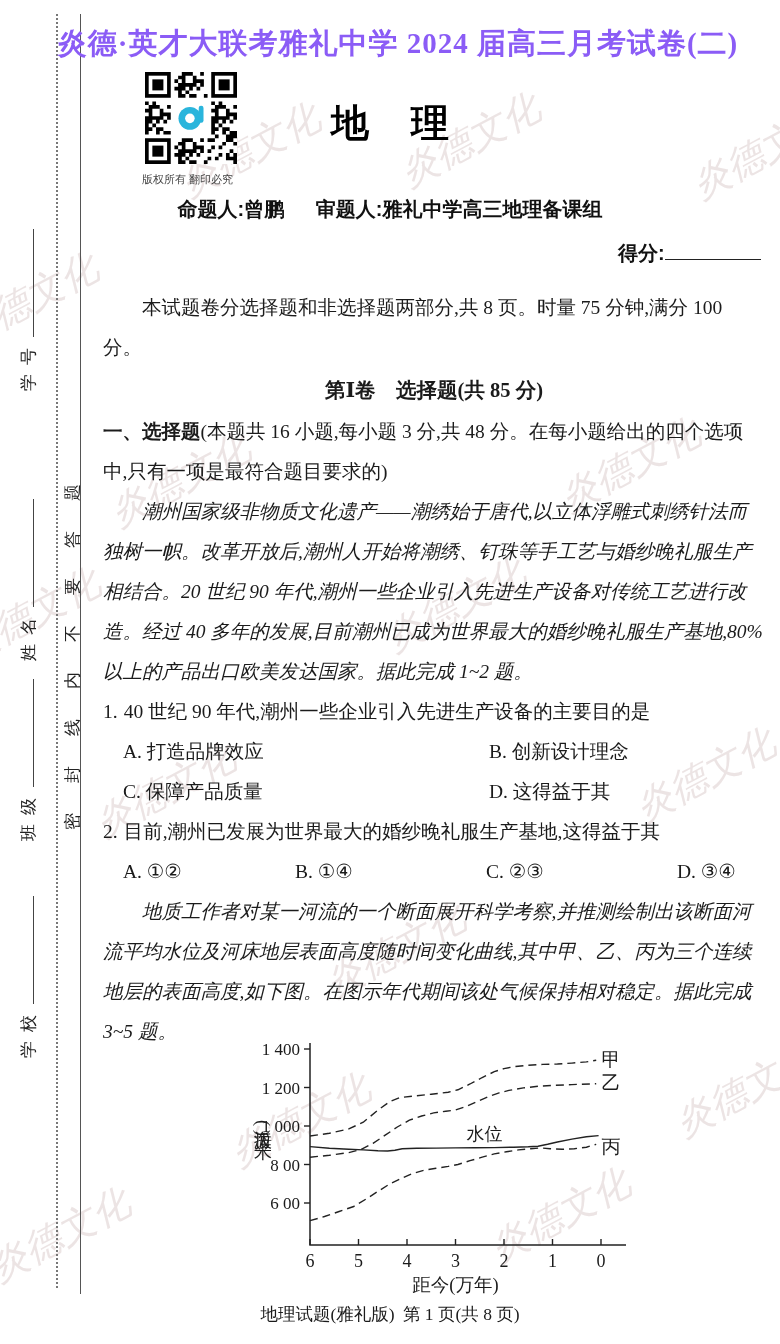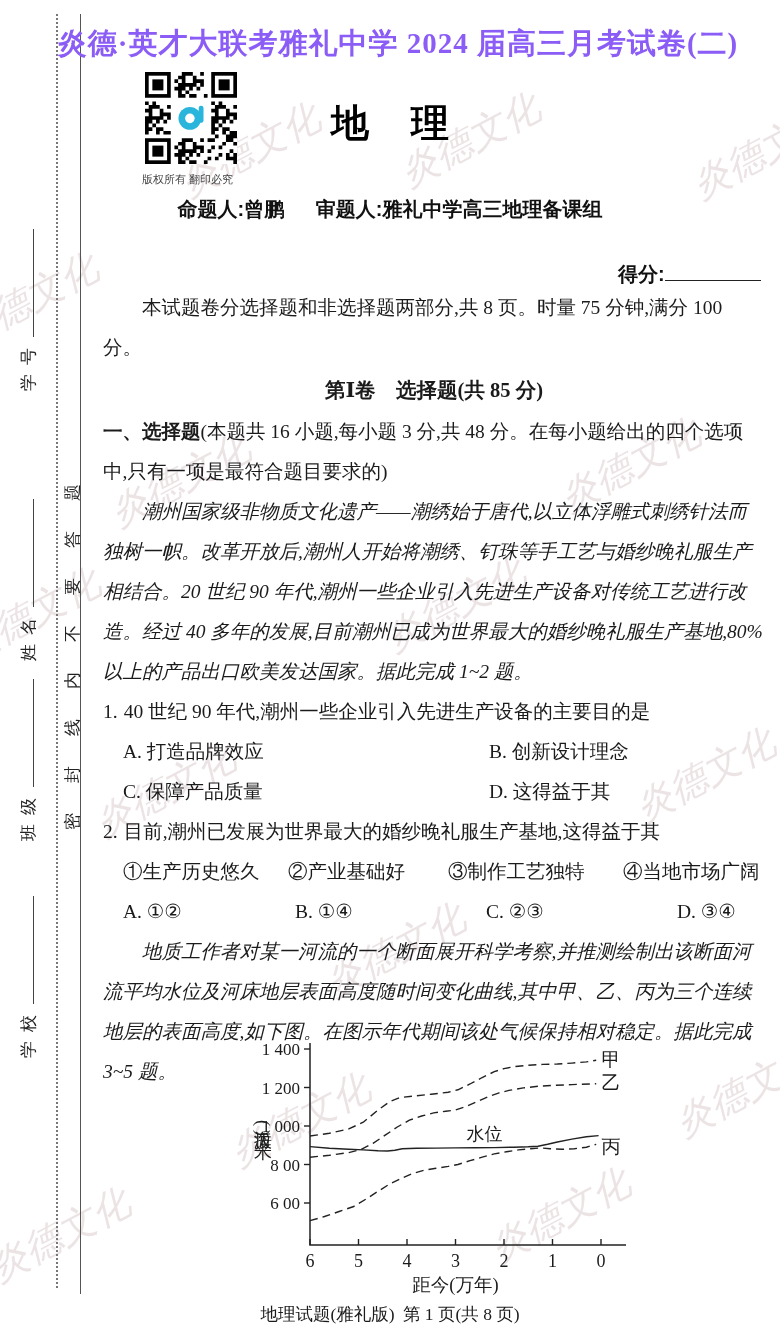--- a/index.html
+++ b/index.html
@@ -24,21 +24,21 @@
            font-size:29px;font-weight:bold;letter-spacing:1px;color:#8b5cf6;}
   .qr{position:absolute;left:145px;top:72px;}
   .qr-caption{position:absolute;left:142px;top:172px;font-size:11px;color:#444;
               font-family:"Liberation Sans","DejaVu Sans",sans-serif;}
   .subject{position:absolute;top:98px;left:0;width:780px;text-align:center;
            font-size:38px;font-weight:bold;letter-spacing:42px;text-indent:42px;color:#000;}
   .setters{position:absolute;top:196px;left:0;width:780px;text-align:center;
            font-size:20px;font-weight:bold;color:#111;
            font-family:"Liberation Sans","DejaVu Sans",sans-serif;}
   .setters span{margin:8px 13px;}
-  .score{position:absolute;top:260px;left:618px;font-size:20px;font-weight:bold;
+  .score{position:absolute;top:239px;left:618px;font-size:20px;font-weight:bold;
          font-family:"Liberation Sans","DejaVu Sans",sans-serif;color:#111;}
   .score-blank{display:inline-block;width:96px;height:1em;border-bottom:1.6px solid #222;
                vertical-align:baseline;}
   
   .content{position:absolute;left:103px;top:288px;width:662px;font-size:19.5px;
            line-height:40px;color:#1b1b1b;}
   .content p{margin:0;padding:0;}
   .indent{text-indent:2em;}
   .section-head{text-align:center;font-weight:bold;font-size:20.5px;height:44px;line-height:44px;}
   .qlead{font-weight:bold;}
@@ -147,26 +147,20 @@
     <div class="optrow">
       <span class="optA">A. 打造品牌效应</span>
       <span class="optB">B. 创新设计理念</span>
     </div>
     <div class="optrow">
       <span class="optA">C. 保障产品质量</span>
       <span class="optB">D. 这得益于其</span>
     </div>
 
     <p><span class="qnum">2.</span><span>目前,潮州已发展为世界最大的婚纱晚礼服生产基地,这得益于其</span></p>
-    <div class="subrow">
-      <span class="s1">①生产历史悠久</span>
-      <span class="s2">②产业基础好</span>
-      <span class="s3">③制作工艺独特</span>
-      <span>④当地市场广阔</span>
-    </div>
     <div class="ansrow">
       <span class="aw1">A. ①②</span>
       <span class="aw2">B. ①④</span>
       <span class="aw3">C. ②③</span>
       <span>D. ③④</span>
     </div>
 
     <p class="indent kaiti">地质工作者对某一河流的一个断面展开科学考察,并推测绘制出该断面河流平均水位及河床地层表面高度随时间变化曲线,其中甲、乙、丙为三个连续地层的表面高度,如下图。在图示年代期间该处气候保持相对稳定。据此完成 3~5 题。</p>
   </div>
 

